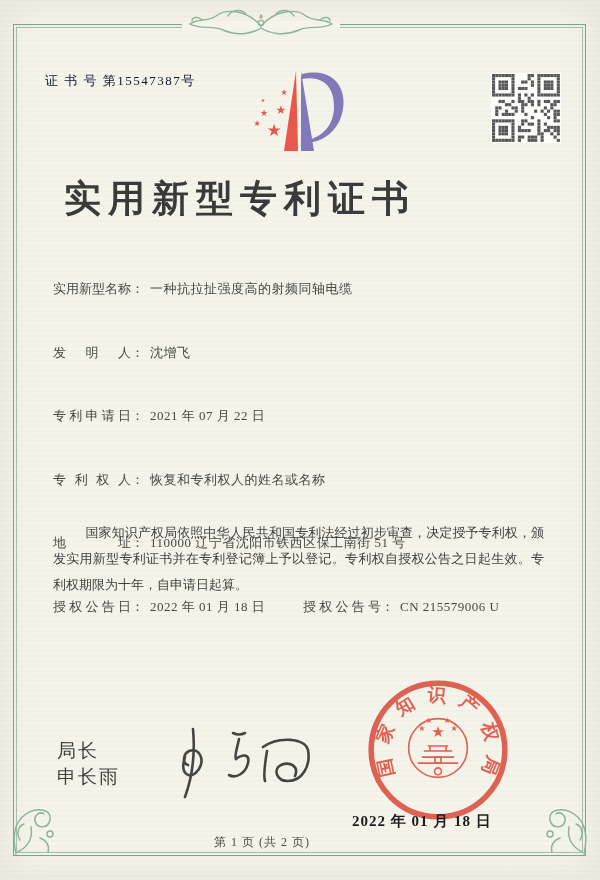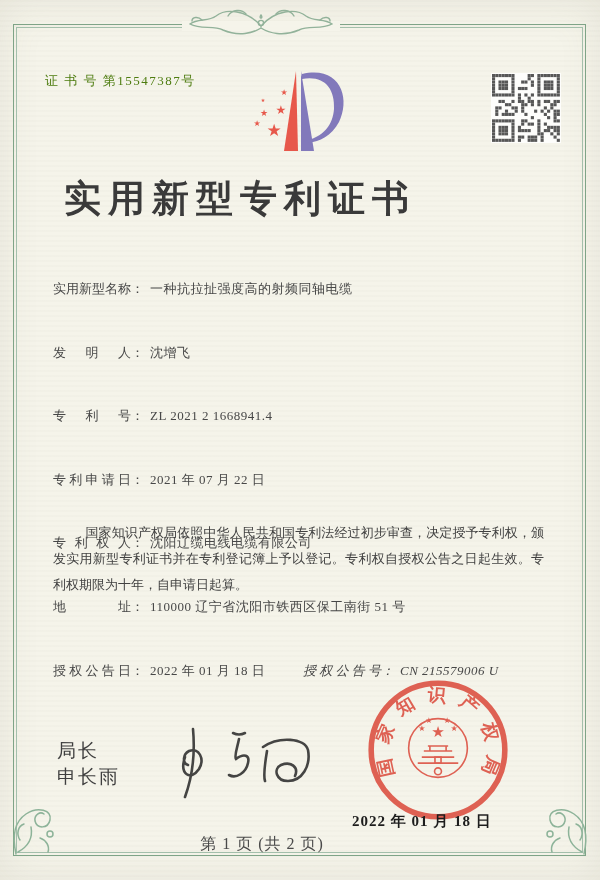--- a/index.html
+++ b/index.html
@@ -14,55 +14,55 @@
   .frame{
     position:absolute;left:13px;top:24px;width:571px;height:830px;
     border:1.5px solid #7fa487;
   }
   .frame-inner{
     position:absolute;left:2px;top:2px;right:2px;bottom:2px;
     border:1px solid #a3bfab;
   }
   .cert-no{
     position:absolute;left:45px;top:72px;
-    font-size:13px;letter-spacing:1.5px;color:#4d7c0f;
+    font-size:13px;letter-spacing:1.5px;color:#0f172a;
   }
   .logo{position:absolute;left:238px;top:64px;width:118px;height:94px;}
   .qr{position:absolute;left:491px;top:73px;width:68px;height:68px;background:#fdfdfb;padding:1px;}
   .title{
     position:absolute;left:0;top:174px;width:480px;text-align:center;
     font-size:37px;font-weight:600;letter-spacing:7px;color:#3a3a3a;
   }
   .fields{position:absolute;left:53px;top:256px;width:500px;}
   .frow{height:39.6px;font-size:13px;color:#474747;position:relative;margin-top:24px;}
   .flabel{
     display:inline-block;width:78px;
     text-align:justify;text-align-last:justify;-moz-text-align-last:justify;
     vertical-align:top;
   }
   .colon{display:inline-block;}
   .fval{margin-left:6px;letter-spacing:.5px;}
-  .col2{position:absolute;left:250px;top:0;font-style:italic;}
+  .col2{position:absolute;left:250px;top:0;}
   .bodytext{
     position:absolute;left:53px;top:520px;width:491px;
     font-size:13px;line-height:26px;color:#414141;
     text-align:justify;
     font-family:Liberation Serif, serif;
   }
   .bodytext p{margin:0;text-indent:2.5em;}
   .signer{position:absolute;left:57px;top:738px;font-size:19px;color:#3f3f3f;line-height:26px;letter-spacing:2px;}
   .signature{position:absolute;left:155px;top:723px;width:168px;height:82px;}
   .seal{position:absolute;left:357px;top:669px;width:162px;height:162px;opacity:.92;}
   .seal-date{
     position:absolute;left:352px;top:812px;
     font-size:15px;font-weight:700;color:#1d1d1d;letter-spacing:1px;z-index:5;
   }
   .footer{
     position:absolute;left:182px;top:834px;width:160px;text-align:center;
-    font-size:16px;letter-spacing:1px;color:#4a4a4a;
+    font-size:12px;letter-spacing:1px;color:#4a4a4a;
   }
   .orn-top{position:absolute;left:168px;top:2px;width:186px;height:46px;}
   .orn-bl{position:absolute;left:6px;top:794px;width:56px;height:62px;}
   .orn-br{position:absolute;left:538px;top:794px;width:56px;height:62px;transform:scaleX(-1);}
 </style>
 </head>
 <body>
 
 <div class="frame">
   <div class="frame-inner"></div>
@@ -331,27 +331,24 @@
 <div class="title">实用新型专利证书</div>
 
 <div class="fields">
   <div class="frow">
     <span class="flabel">实用新型名称</span><span class="colon">：</span><span class="fval">一种抗拉扯强度高的射频同轴电缆</span>
   </div>
   <div class="frow">
     <span class="flabel">发明人</span><span class="colon">：</span><span class="fval">沈增飞</span>
   </div>
   <div class="frow">
-    <span class="flabel">专利号</span><span class="colon">：</span><span class="fval">ZL 2021 2 1668941.4</span>
-  </div>
-  <div class="frow">
     <span class="flabel">专利申请日</span><span class="colon">：</span><span class="fval">2021 年 07 月 22 日</span>
   </div>
   <div class="frow">
-    <span class="flabel">专利权人</span><span class="colon">：</span><span class="fval">沈阳辽缆电线电缆有限公司</span>
+    <span class="flabel">专利权人</span><span class="colon">：</span><span class="fval">恢复和专利权人的姓名或名称</span>
   </div>
   <div class="frow">
     <span class="flabel">地址</span><span class="colon">：</span><span class="fval">110000 辽宁省沈阳市铁西区保工南街 51 号</span>
   </div>
   <div class="frow">
     <span class="flabel">授权公告日</span><span class="colon">：</span><span class="fval">2022 年 01 月 18 日</span>
     <span class="col2">
       <span class="flabel">授权公告号</span><span class="colon">：</span><span class="fval">CN 215579006 U</span>
     </span>
   </div>

